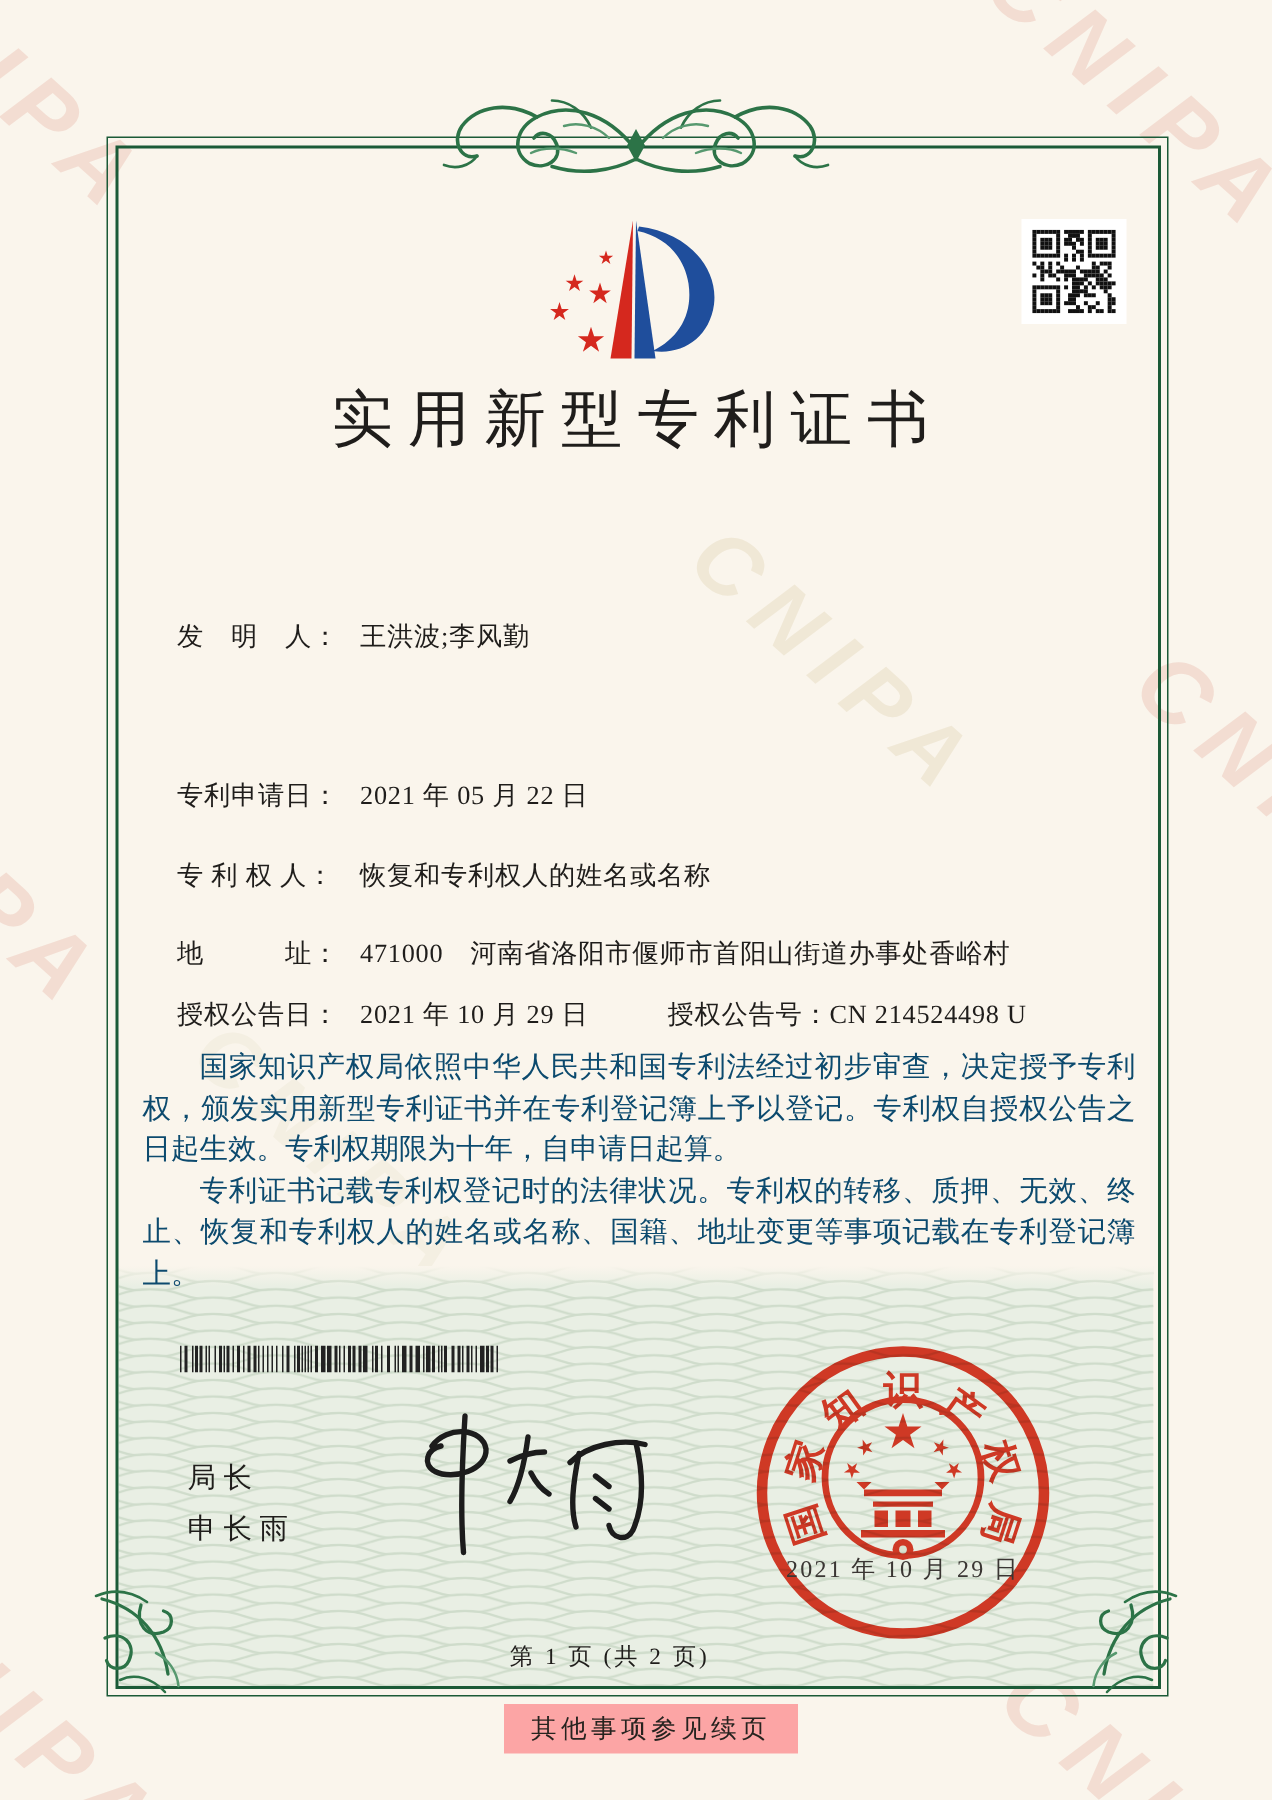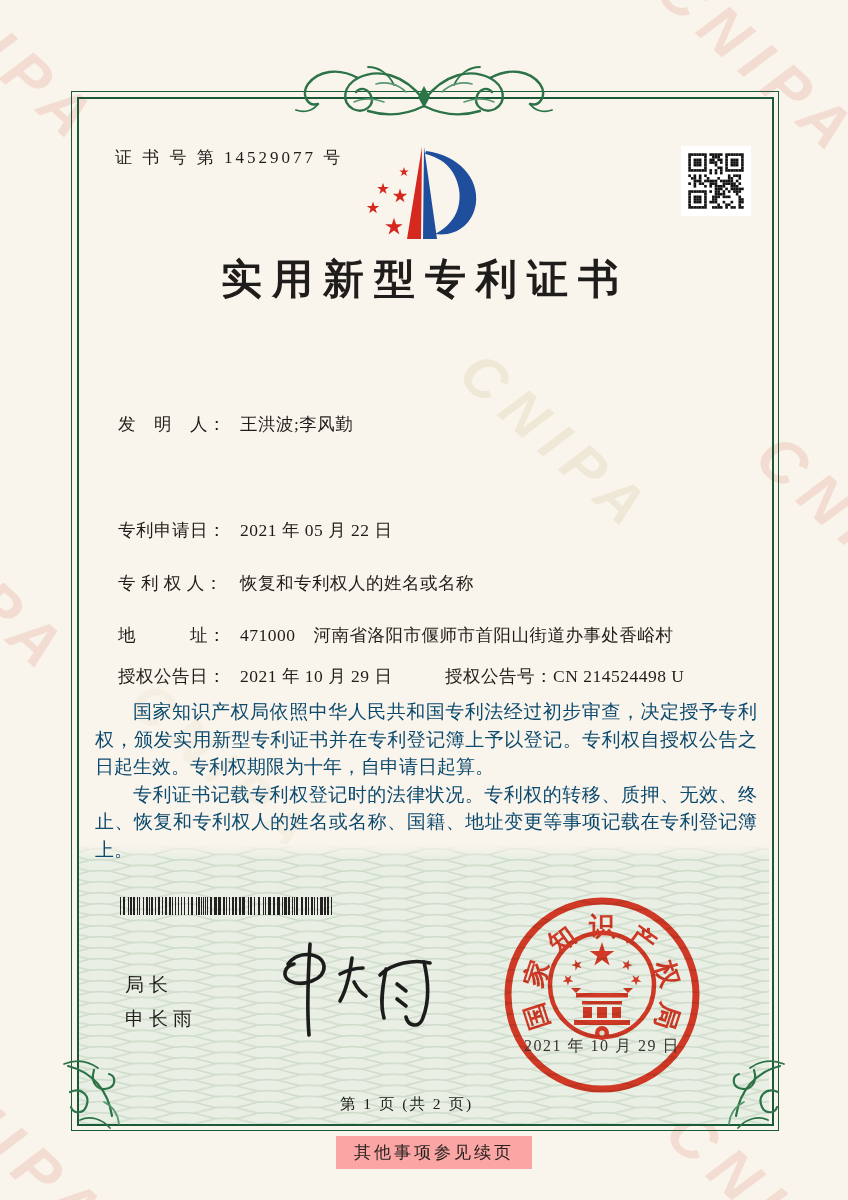--- a/index.html
+++ b/index.html
@@ -25,21 +25,21 @@
     border:2.5px solid #1b5a37; z-index:2;}
   .flourish{position:absolute; z-index:3;}
   
   .band{position:absolute; left:79px; top:844px; z-index:1;}
   
   .cert-no{position:absolute; left:115px; top:146px; font-size:17px; letter-spacing:3px; z-index:4;}
   .logo{position:absolute; left:363px; top:141px; z-index:4;}
   .qr-box{position:absolute; left:681px; top:146px; width:70px; height:70px; background:#fff; z-index:4;}
   .qr-box svg{position:absolute; left:2px; top:2px;}
   .doc-title{position:absolute; left:72px; top:252px; width:706px; text-align:center;
-    font-size:41px; font-weight:bold; letter-spacing:10px; z-index:4;}
+    font-size:41px; font-weight:normal; letter-spacing:10px; z-index:4;}
   
   .frow{position:absolute; left:118px; font-size:17.5px; letter-spacing:.5px; z-index:4; white-space:nowrap;}
   .frow .lab{display:inline-block; min-width:122px;}
   .r0{top:358px}.r1{top:412px}.r2{top:466px}.r3{top:518px}.r4{top:571px}.r5{top:623px}.r6{top:664px}
   .pair2{position:absolute; left:327px; top:0; white-space:nowrap;}
   .r6{width:660px;}
   
   .body-text{position:absolute; left:95px; top:698px; width:662px; z-index:4;
     font-size:19px; line-height:27.5px; text-align:justify; color:#0c4a6e;}
   .body-text p{margin:0; text-indent:2em;}
@@ -121,21 +121,20 @@
     <g transform="translate(84,0) scale(-1,1)" fill="none" stroke="#2c7347" stroke-width="2.2" stroke-linecap="round">
       <path d="M10 8 C34 14 50 32 54 58"></path>
       <path d="M12 34 C24 29 33 38 28 49 C25 56 15 56 13 49"></path>
       <path d="M36 12 C32 25 40 34 51 30 C58 27 58 18 51 16"></path>
       <path d="M6 6 C18 1 30 3 40 10" stroke-width="1.7"></path>
       <path d="M22 62 C32 57 44 61 52 70" stroke-width="1.7"></path>
       <path d="M46 44 C54 48 60 56 61 66" stroke-width="1.7" stroke="#57996f"></path>
     </g>
   </svg>
 
-  <div class="cert-no">证 书 号 第 14529077 号</div>
 
   <svg class="logo" width="132" height="118" viewBox="0 0 132 118">
     <defs>
       <path id="st" d="M0,-1 L0.2245,-0.309 0.9511,-0.309 0.3633,0.118 0.5878,0.809 0,0.382 -0.5878,0.809 -0.3633,0.118 -0.9511,-0.309 -0.2245,-0.309 Z"></path>
     </defs>
     <path d="M59 6 L44 98 L58 98 Z" fill="#d5281e"></path>
     <path d="M61 6 L60 98 L74 98 Z" fill="#1f4e9c"></path>
     <path d="M63 10 C96 14 116 38 113 62 C110 84 92 96 72 93 C90 84 99 68 96 48 C93 30 81 17 62 13 Z" fill="#1f4e9c"></path>
     <use href="#st" transform="translate(41,31) scale(5)" fill="#d5281e"></use>
     <use href="#st" transform="translate(20,48) scale(6.2)" fill="#d5281e"></use>

